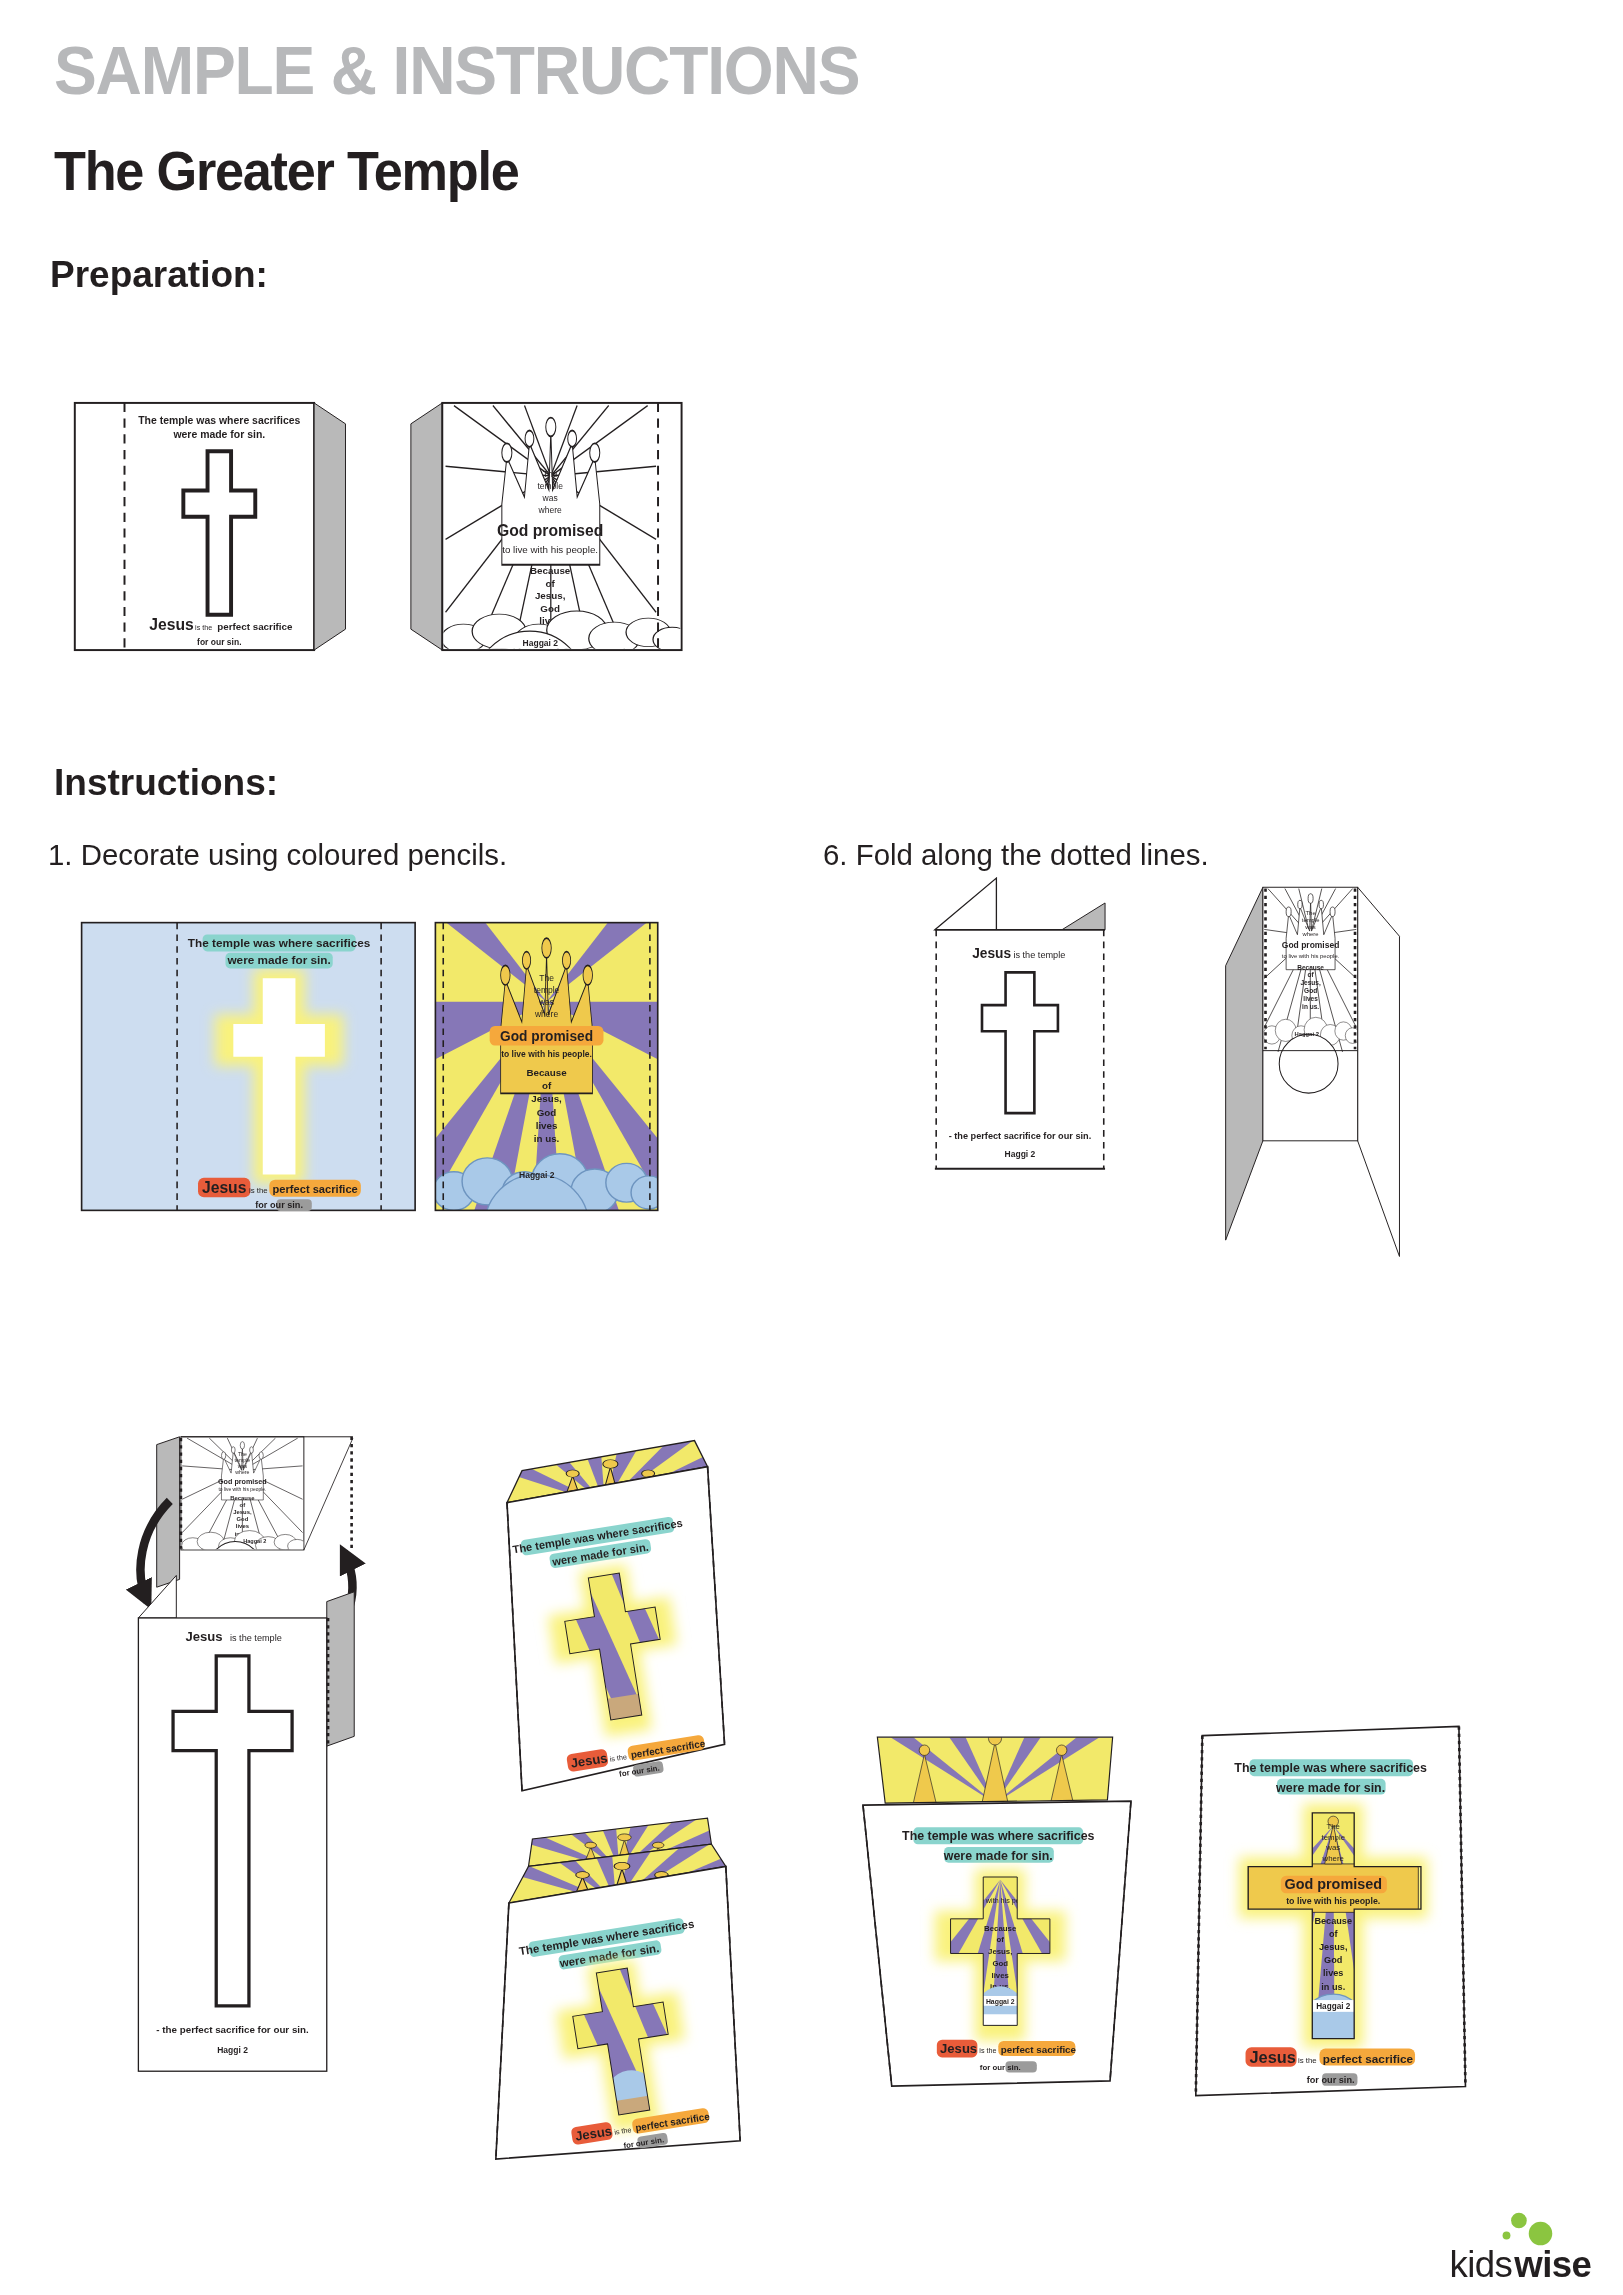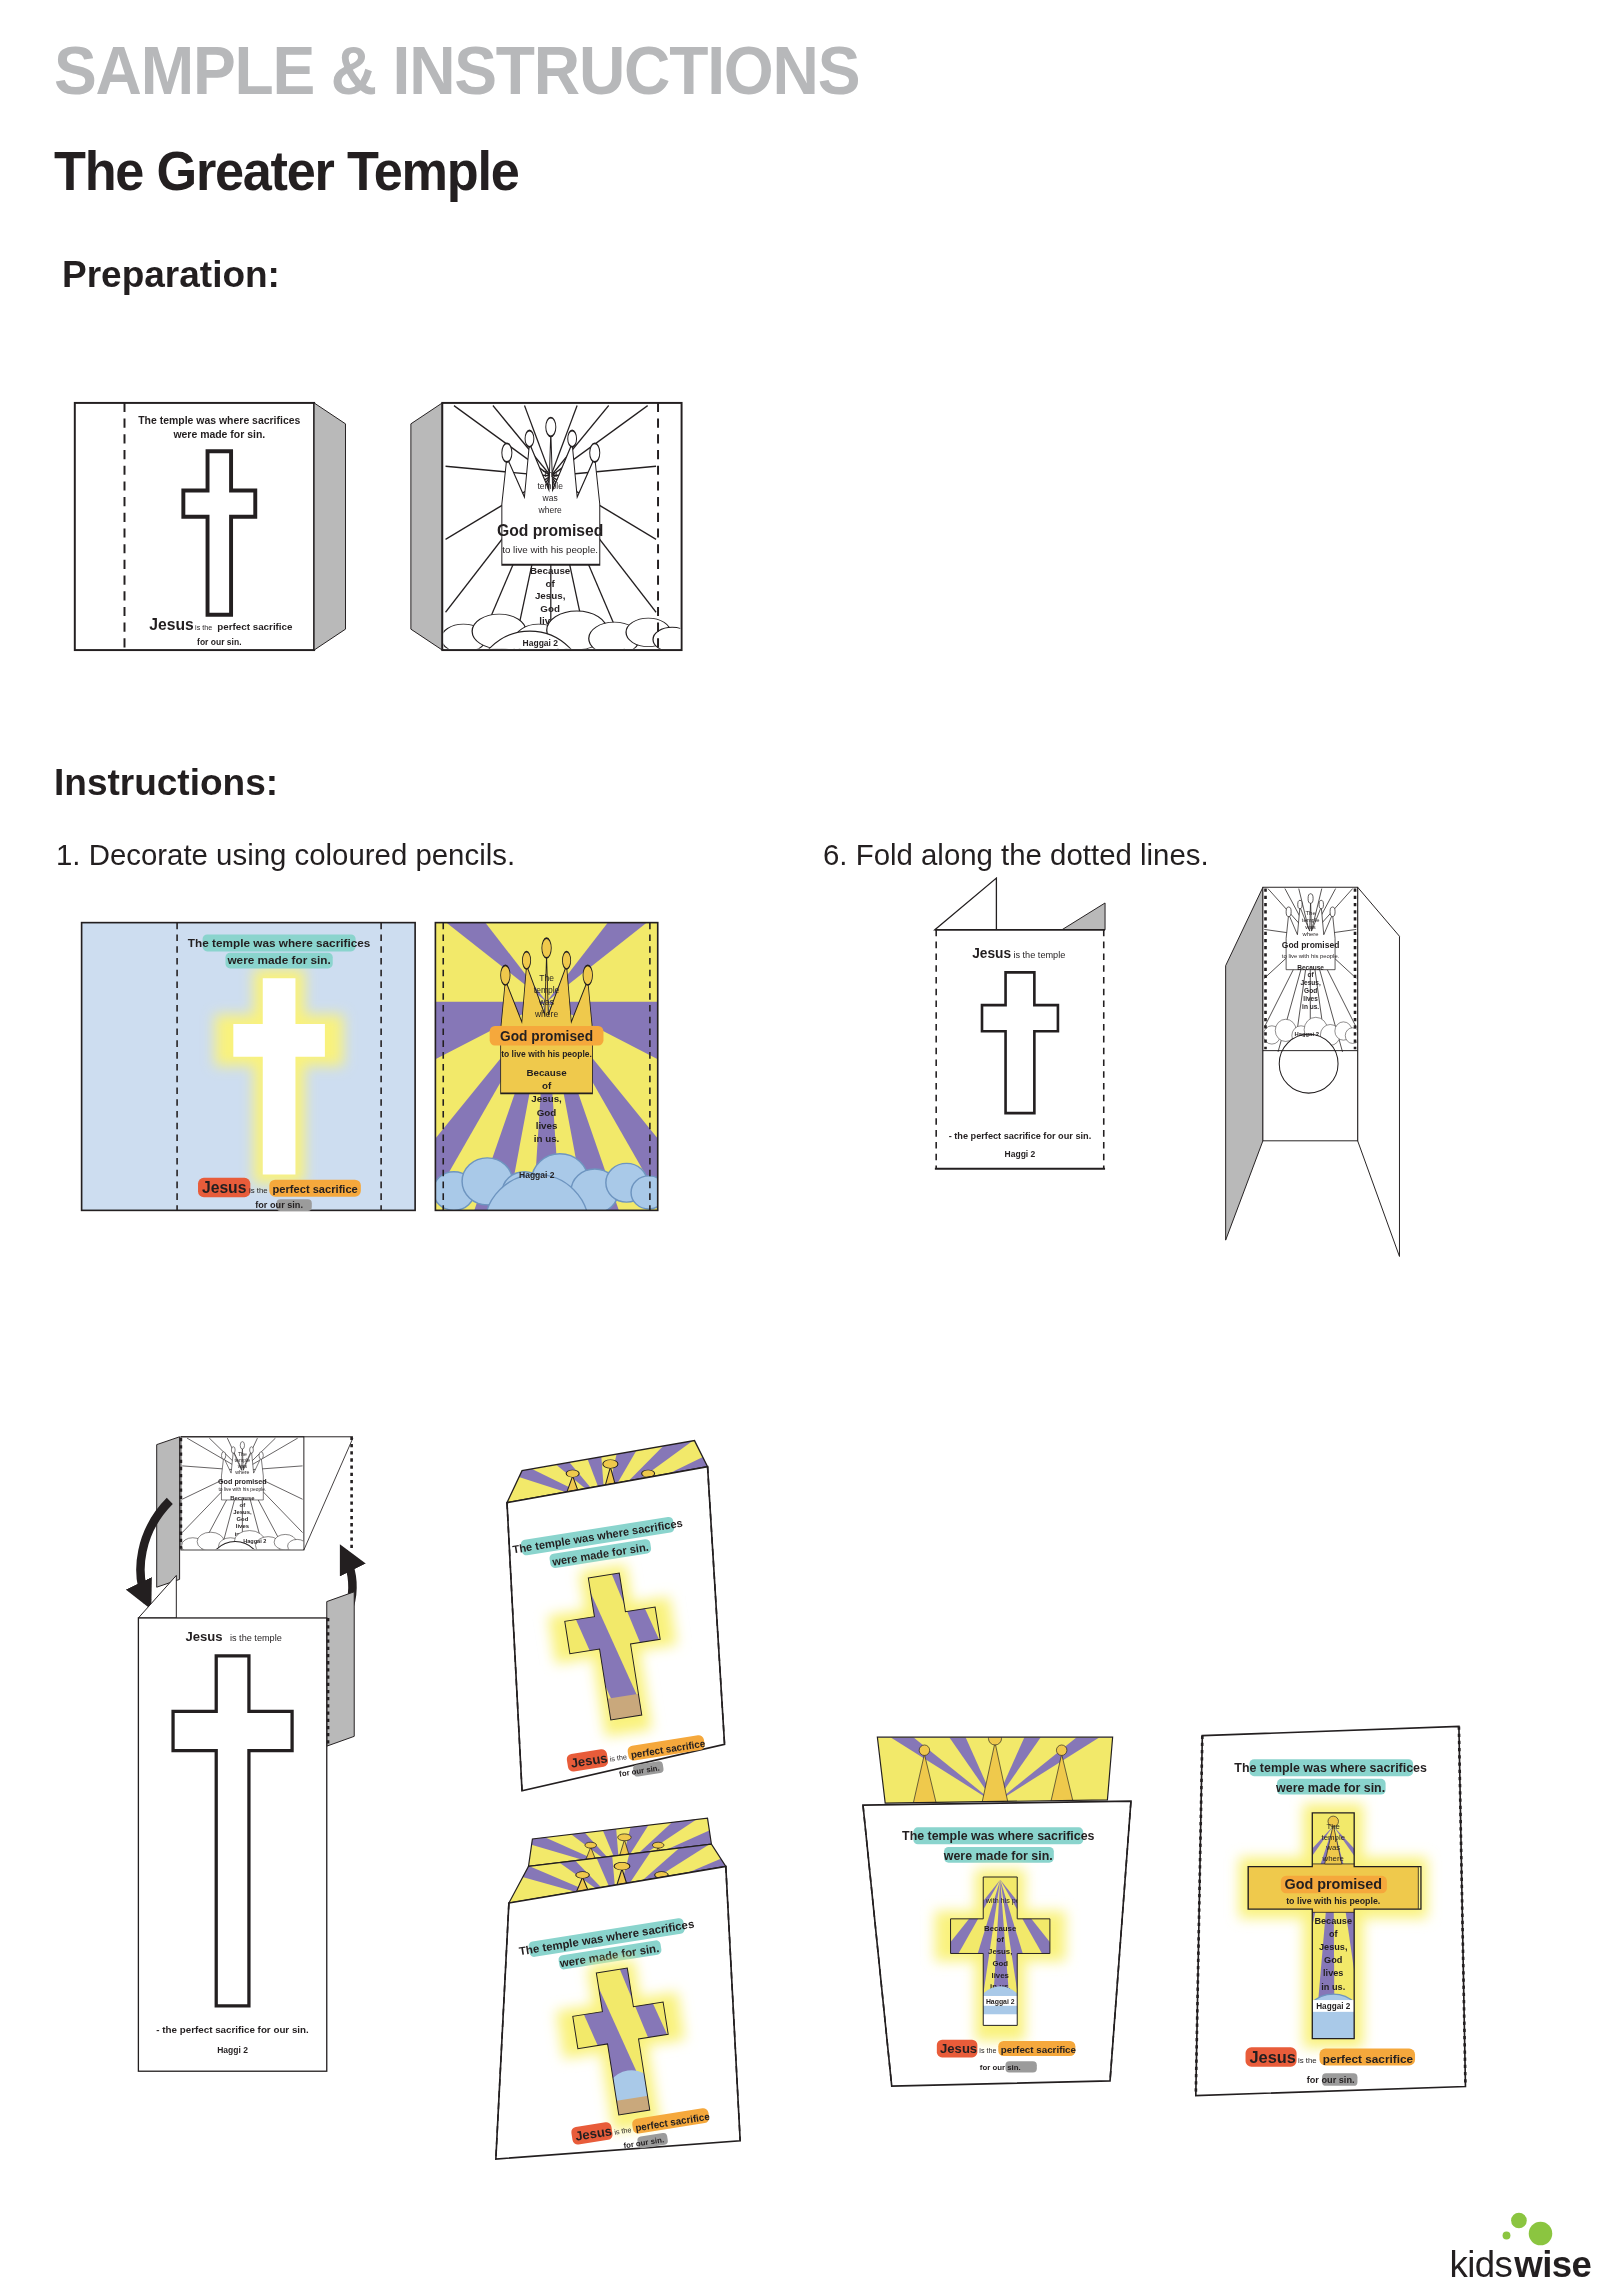--- a/index.html
+++ b/index.html
@@ -31,21 +31,21 @@
   .wedge{fill:var(--ray-purple)}
   .arrow{stroke:var(--ink);stroke-width:13;fill:none}
 </style>
 </head>
 <body>
 
 <div class="page">
 
   <div class="abs hdr-title">SAMPLE &amp; INSTRUCTIONS</div>
   <div class="abs hdr-sub">The Greater Temple</div>
-  <div class="abs h2 t" style="left:62px;top:254px">Preparation:</div>
+  <div class="abs h2 t" style="left:50px;top:254px">Preparation:</div>
 
   <svg style="left:72px;top:399px" width="615" height="255" viewBox="0 0 940 390">
     <defs>
       <symbol id="crown" viewBox="0 0 200 130" preserveAspectRatio="none">
         <path d="M22,128 L22,76 L30,36 L58,70 L66,24 L97,64 L100,14 L103,64 L134,24 L142,70 L170,36 L178,76 L178,128 Z"></path>
         <circle cx="30" cy="32" r="8"></circle>
           <circle cx="66" cy="20" r="7"></circle>
           <circle cx="100" cy="10" r="8"></circle>
         <circle cx="134" cy="20" r="7"></circle>
           <circle cx="170" cy="32" r="8"></circle>
@@ -146,21 +146,21 @@
         <text x="731" y="362" text-anchor="middle" font-size="15" font-weight="600">in us.</text>
         <use href="#cloudband" x="568" y="318" width="364" height="70" class="cloud-bw"></use>
         <circle cx="700" cy="440" r="85" class="cloud-bw"></circle>
         <text x="716" y="378" text-anchor="middle" font-size="13" font-weight="600">Haggai 2</text>
       </g>
       <line x1="896" y1="6" x2="896" y2="384" class="dash"></line>
     </g>
   </svg>
 
   <div class="abs h2 t" style="left:54px;top:762px">Instructions:</div>
-  <div class="abs step t" style="left:56px;top:838px">1. Decorate using coloured pencils.</div>
+  <div class="abs step t" style="left:48px;top:838px">1. Decorate using coloured pencils.</div>
   <div class="abs step t" style="left:823px;top:838px">6. Fold along the dotted lines.</div>
 
   <svg style="left:79px;top:916px" width="582" height="301" viewBox="0 0 890 460">
     <defs>
       <filter id="fblur" x="-30%" y="-30%" width="160%" height="160%">
           <feGaussianBlur stdDeviation="10"></feGaussianBlur>
         </filter>
     </defs>
     <g>
       <rect x="4" y="10" width="510" height="440" fill="var(--panel-blue)" stroke="var(--ink)" stroke-width="2.5"></rect>

